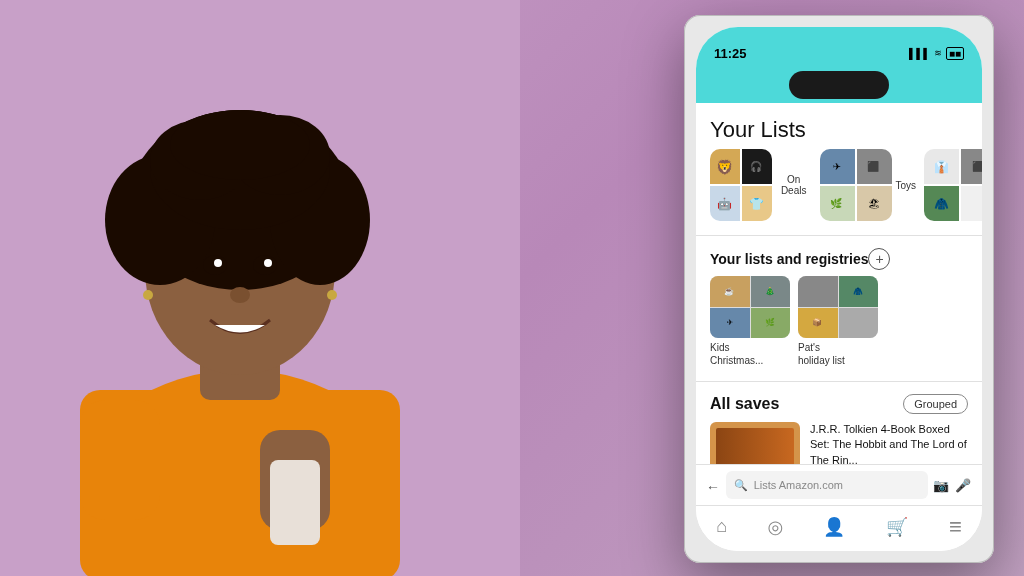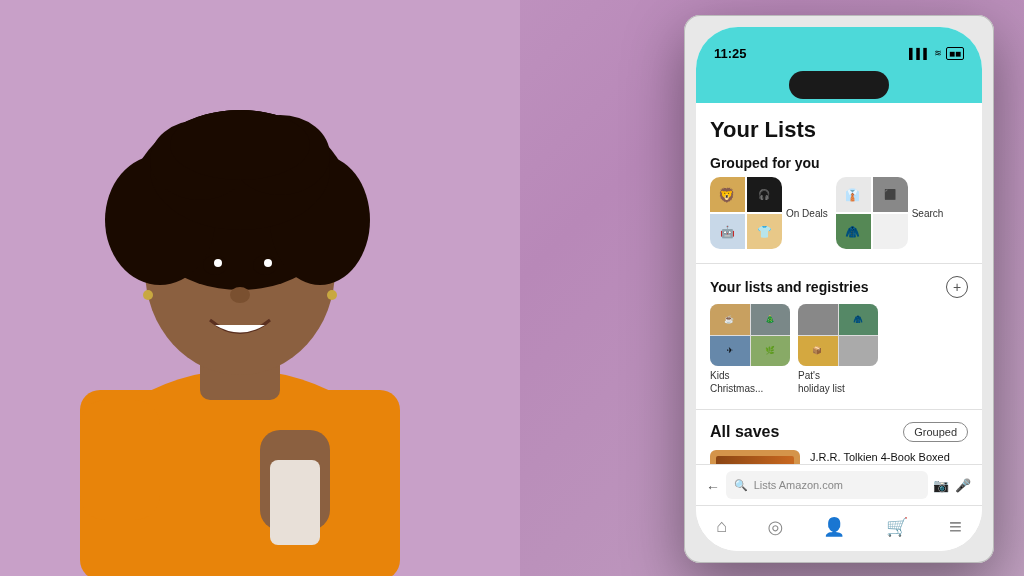--- a/index.html
+++ b/index.html
@@ -107,21 +107,21 @@
       background: white;
       overflow-y: auto;
       overflow-x: hidden;
     }
 
     .screen-content::-webkit-scrollbar { display: none; }
 
     
     .page-title {
       font-size: 22px;
-      font-weight: 700;
+      font-weight: 400;
       color: #111;
       padding: 14px 14px 6px;
     }
 
     
     .section-header {
       font-size: 14px;
       font-weight: 600;
       color: #111;
       padding: 6px 14px 6px;
@@ -188,21 +188,20 @@
     .divider {
       height: 1px;
       background: #e0e0e0;
       margin: 4px 0;
     }
 
     
     .lists-header {
       display: flex;
       align-items: center;
-      justify-content: space-between;
       padding: 8px 14px 6px;
     }
 
     .lists-title {
       font-size: 14px;
       font-weight: 600;
       color: #111;
     }
 
     .add-btn {
@@ -483,34 +482,42 @@
       </div>
 
       <div class="dynamic-island">
         <div class="island-pill"></div>
       </div>
 
       <div class="screen-content">
 
         <div class="page-title">Your Lists</div>
 
-        <div class="section-header">Grouped for you</div>
 
         <div class="categories-row">
 
           <div class="category-item">
             <div class="category-grid">
               <div class="category-cell cell-lion icon-lion"></div>
               <div class="category-cell cell-headphones icon-headphones"></div>
               <div class="category-cell cell-robot icon-robot"></div>
               <div class="category-cell cell-shirt icon-shirt"></div>
             </div>
             <span class="category-label">On Deals</span>
           </div>
 
+          <div class="category-item">
+            <div class="category-grid">
+              <div class="category-cell cell-toy1 icon-plane"></div>
+              <div class="category-cell cell-toy2 icon-dark"></div>
+              <div class="category-cell cell-toy3 icon-leaf"></div>
+              <div class="category-cell cell-toy4 icon-sand"></div>
+            </div>
+            <span class="category-label">Toys</span>
+          </div>
 
           <div class="category-item">
             <div class="category-grid">
               <div class="category-cell cell-shirt2 icon-tshirt"></div>
               <div class="category-cell cell-pants icon-dark2"></div>
               <div class="category-cell cell-jacket icon-green"></div>
               <div class="category-cell cell-empty"></div>
             </div>
             <span class="category-label">Search</span>
           </div>

